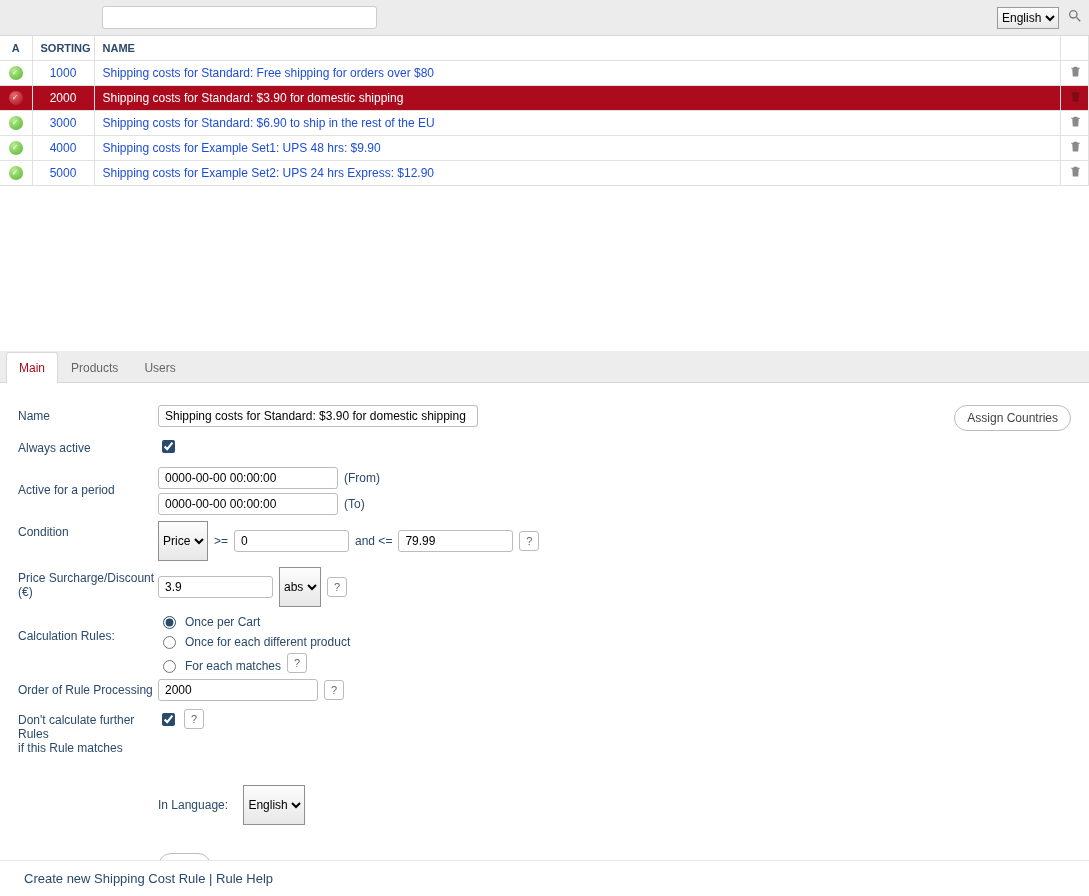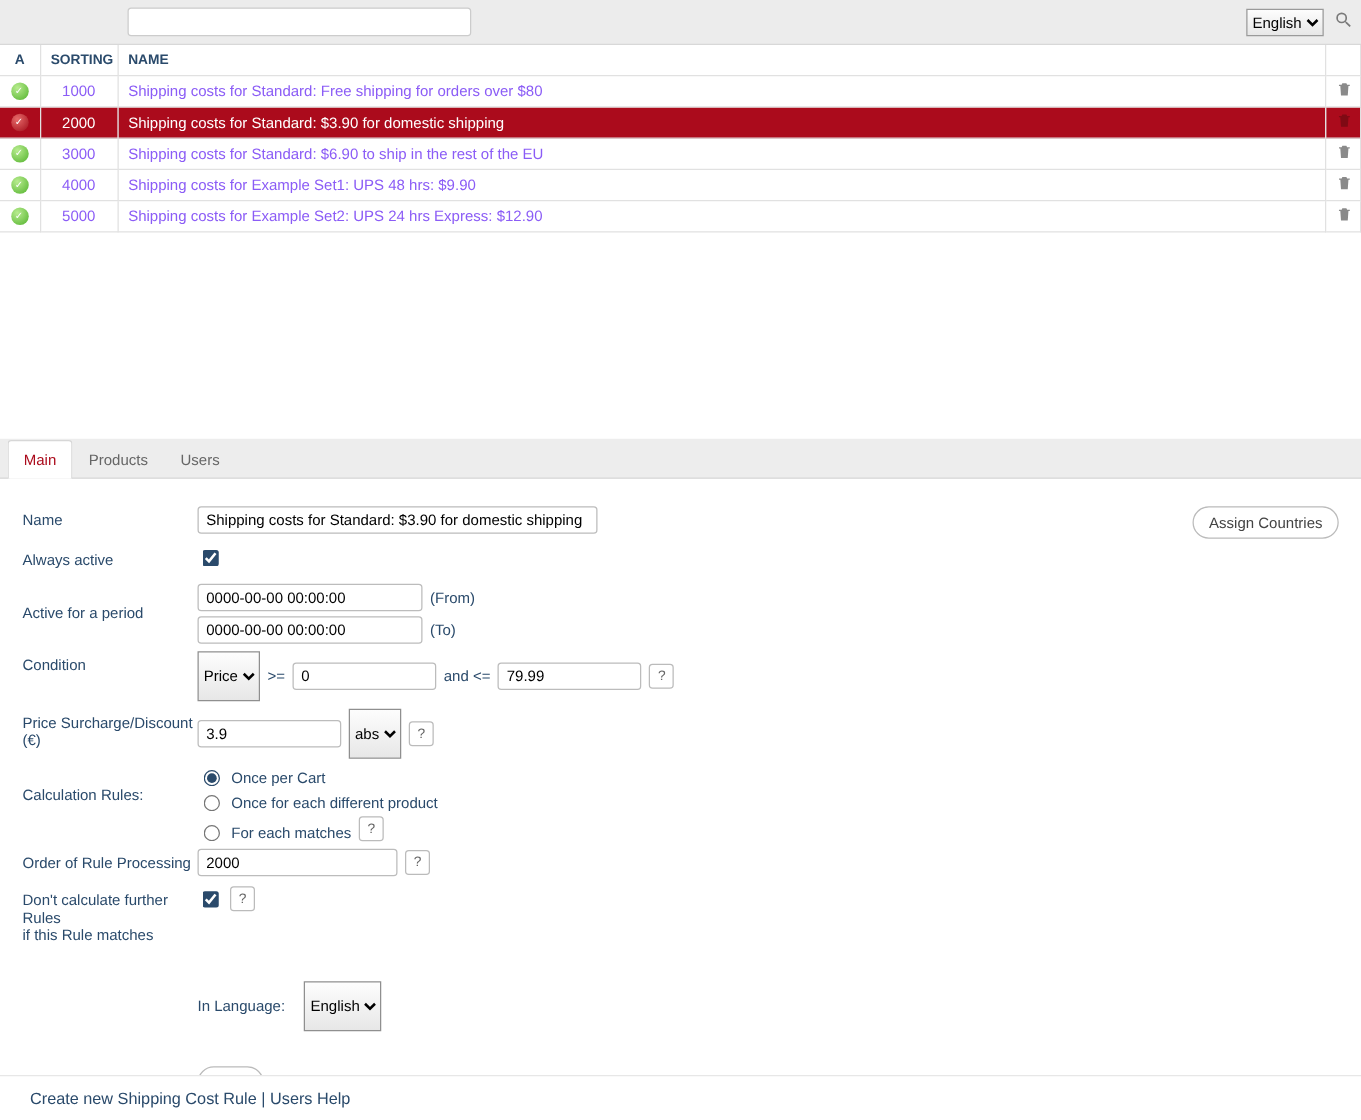--- a/index.html
+++ b/index.html
@@ -59,21 +59,21 @@
     font-size: 11px;
     padding: 6px 8px;
     border-bottom: 1px solid #e1e1e1;
     border-right: 1px solid #e1e1e1;
   }
   table.grid td {
     padding: 4px 8px;
     border-bottom: 1px solid #e1e1e1;
     border-right: 1px solid #e1e1e1;
     font-size: 12px;
-    color: #8b5cf6;
+    color: #1d4ed8;
     background:#fff;
   }
   .col-a   { width: 32px; text-align: center; }
   .col-sort{ width: 62px; text-align: center; }
   .col-del { width: 28px; text-align: center; }
   table.grid th.col-a, table.grid th.col-sort { text-align:center; }
 
   tr.selected td {
     background: #ab0b1c !important;
     color: #fff;
@@ -400,14 +400,14 @@
     <div class="form-ctrl">
       <button class="btn">Save</button>
     </div>
   </div>
 
 </div>
 
 <div class="footer">
   <a href="#">Create new Shipping Cost Rule</a>
   <span>  |  </span>
-  <a href="#">Users Help</a>
+  <a href="#">Rule Help</a>
 </div>
 
 </body></html>

